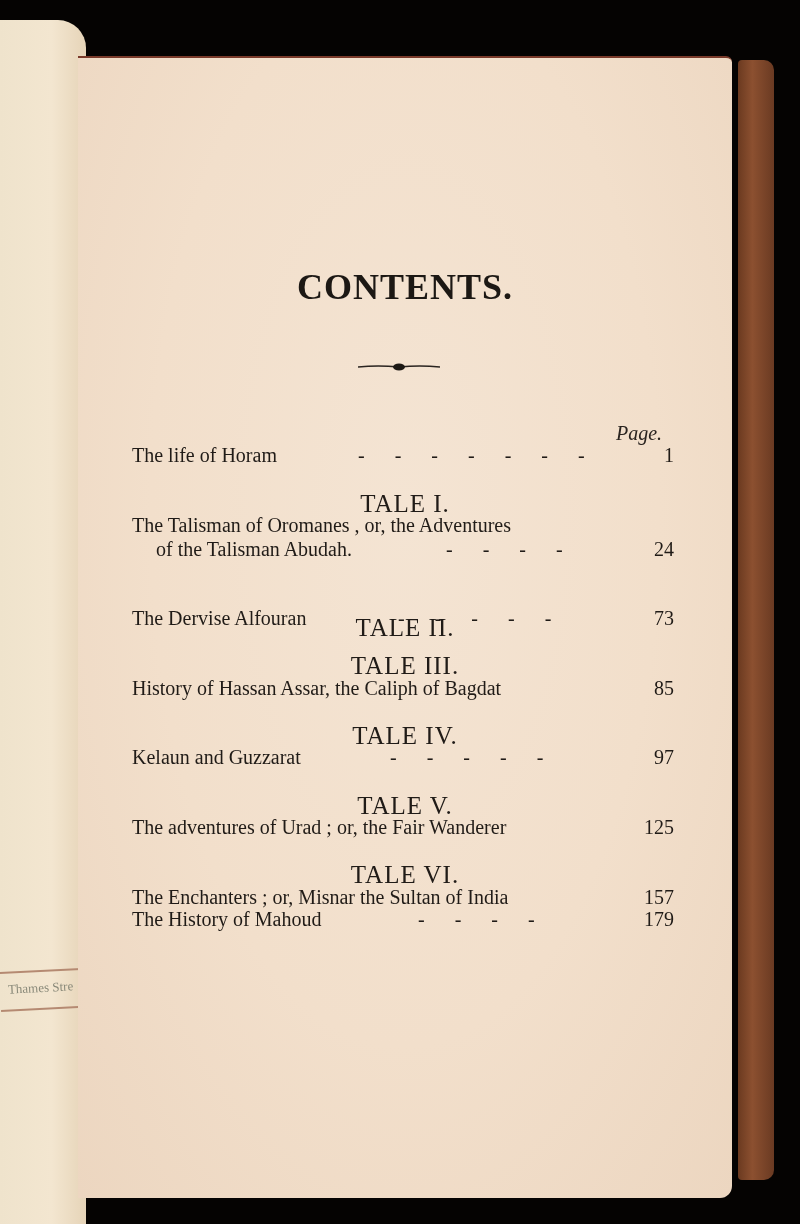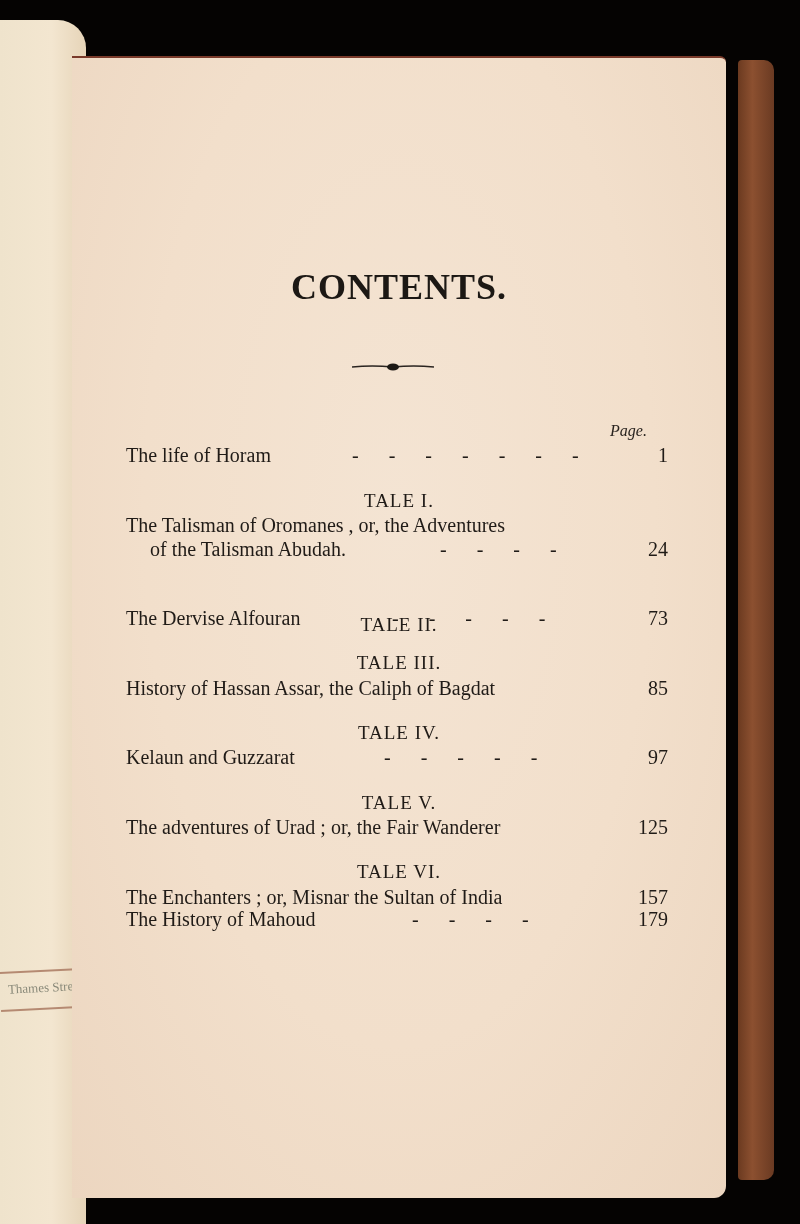--- a/index.html
+++ b/index.html
@@ -1,30 +1,30 @@
 <!DOCTYPE html>
 <html><head>
 <meta charset="utf-8">
 <style>
   html,body{margin:0;padding:0;}
   body{width:800px;height:1224px;background:#050302;position:relative;overflow:hidden;font-family:"Liberation Serif","DejaVu Serif",serif;}
   .left-page{position:absolute;left:0;top:20px;width:86px;height:1204px;background:linear-gradient(90deg,#efe3cc 0%,#f3e6d0 60%,#e6d4b8 100%);border-top-right-radius:28px;}
   .left-label{position:absolute;left:0;top:950px;width:82px;height:36px;border-top:2px solid #b58a72;border-bottom:2px solid #b58a72;transform:rotate(-3deg);}
   .left-label span{position:absolute;left:8px;top:8px;font-size:13px;color:#8a8a7a;white-space:nowrap;}
   .binding{position:absolute;left:738px;top:60px;width:36px;height:1120px;background:linear-gradient(90deg,#6b3a20,#8c5030 40%,#6a3a22);border-radius:4px 10px 10px 4px;}
-  .page{position:absolute;left:72px;top:56px;width:654px;height:1140px;background:radial-gradient(ellipse at 50% 40%,#f4e4d3 0%,#f2dfcb 55%,#ecd6c0 100%);border-top:2px solid #7a3a2a;border-radius:0 6px 12px 0;}
+  .page{position:absolute;left:78px;top:56px;width:654px;height:1140px;background:radial-gradient(ellipse at 50% 40%,#f4e4d3 0%,#f2dfcb 55%,#ecd6c0 100%);border-top:2px solid #7a3a2a;border-radius:0 6px 12px 0;}
   .page-title{position:absolute;left:0;width:654px;top:208px;text-align:center;font-size:36px;font-weight:bold;color:#1c1814;letter-spacing:1px;}
   .ornament{position:absolute;left:280px;top:304px;width:82px;height:10px;}
-  .page-col-label{position:absolute;left:538px;top:364px;font-size:16px;font-style:italic;color:#2a2420;}
+  .page-col-label{position:absolute;left:538px;top:364px;font-size:20px;font-style:italic;color:#2a2420;}
   .entry{position:absolute;left:0;width:654px;font-size:20px;color:#201b17;}
   .entry .title{position:absolute;left:54px;white-space:nowrap;}
   .entry .title.indent{left:78px;}
   .entry .dots{position:absolute;white-space:pre;letter-spacing:0;}
   .entry .pg{position:absolute;right:58px;text-align:right;}
-  .tale{position:absolute;left:0;width:654px;text-align:center;font-size:19px;color:#201b17;letter-spacing:1px;}
+  .tale{position:absolute;left:0;width:654px;text-align:center;font-size:25px;color:#201b17;letter-spacing:1px;}
 </style>
 </head>
 <body>
 
 <div class="left-page">
   <div class="left-label">
     <span>Thames Stre</span>
   </div>
 </div>
 

